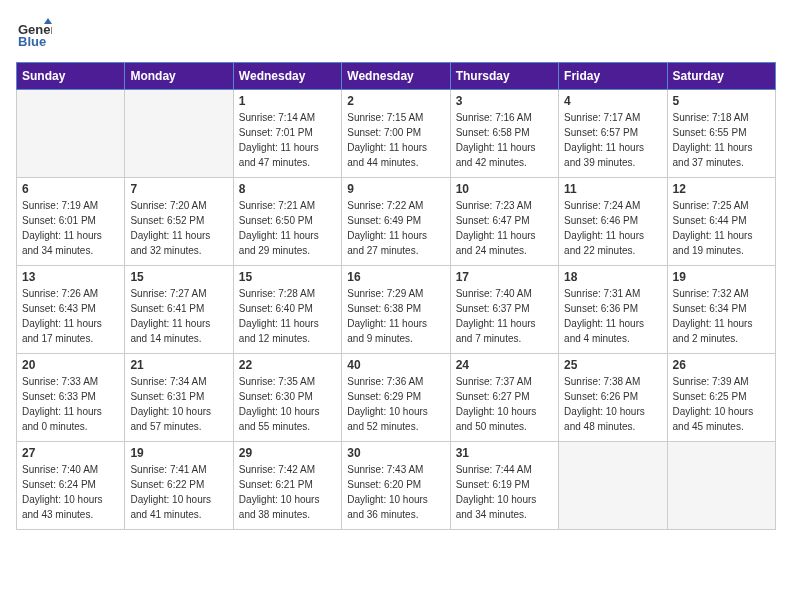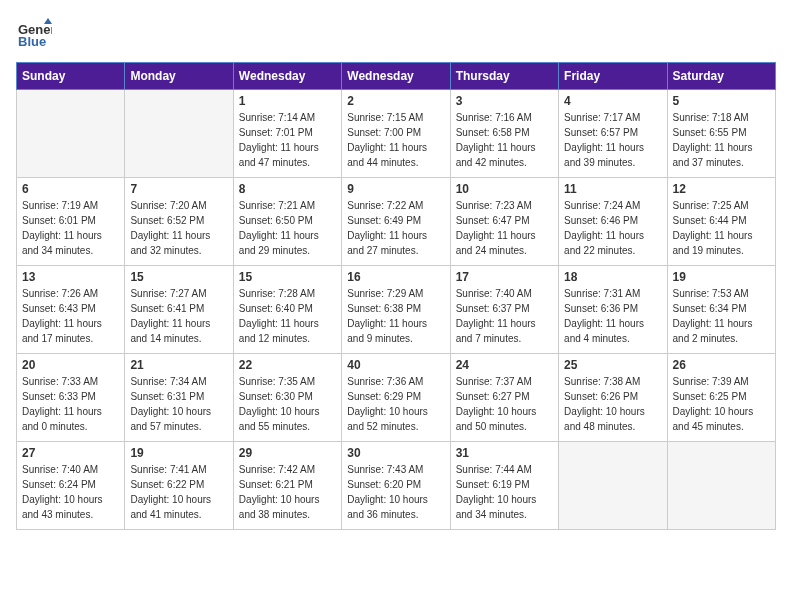--- a/index.html
+++ b/index.html
@@ -222,21 +222,21 @@
 Daylight: 11 hours and 7 minutes.</div>
         </td>
         <td>
           <span class="day-num">18</span>
           <div class="day-info">Sunrise: 7:31 AM
 Sunset: 6:36 PM
 Daylight: 11 hours and 4 minutes.</div>
         </td>
         <td>
           <span class="day-num">19</span>
-          <div class="day-info">Sunrise: 7:53 AM
+          <div class="day-info">Sunrise: 7:32 AM
 Sunset: 6:34 PM
 Daylight: 11 hours and 2 minutes.</div>
         </td>
       </tr>
       <tr>
         <td>
           <span class="day-num">20</span>
           <div class="day-info">Sunrise: 7:33 AM
 Sunset: 6:33 PM
 Daylight: 11 hours and 0 minutes.</div>

